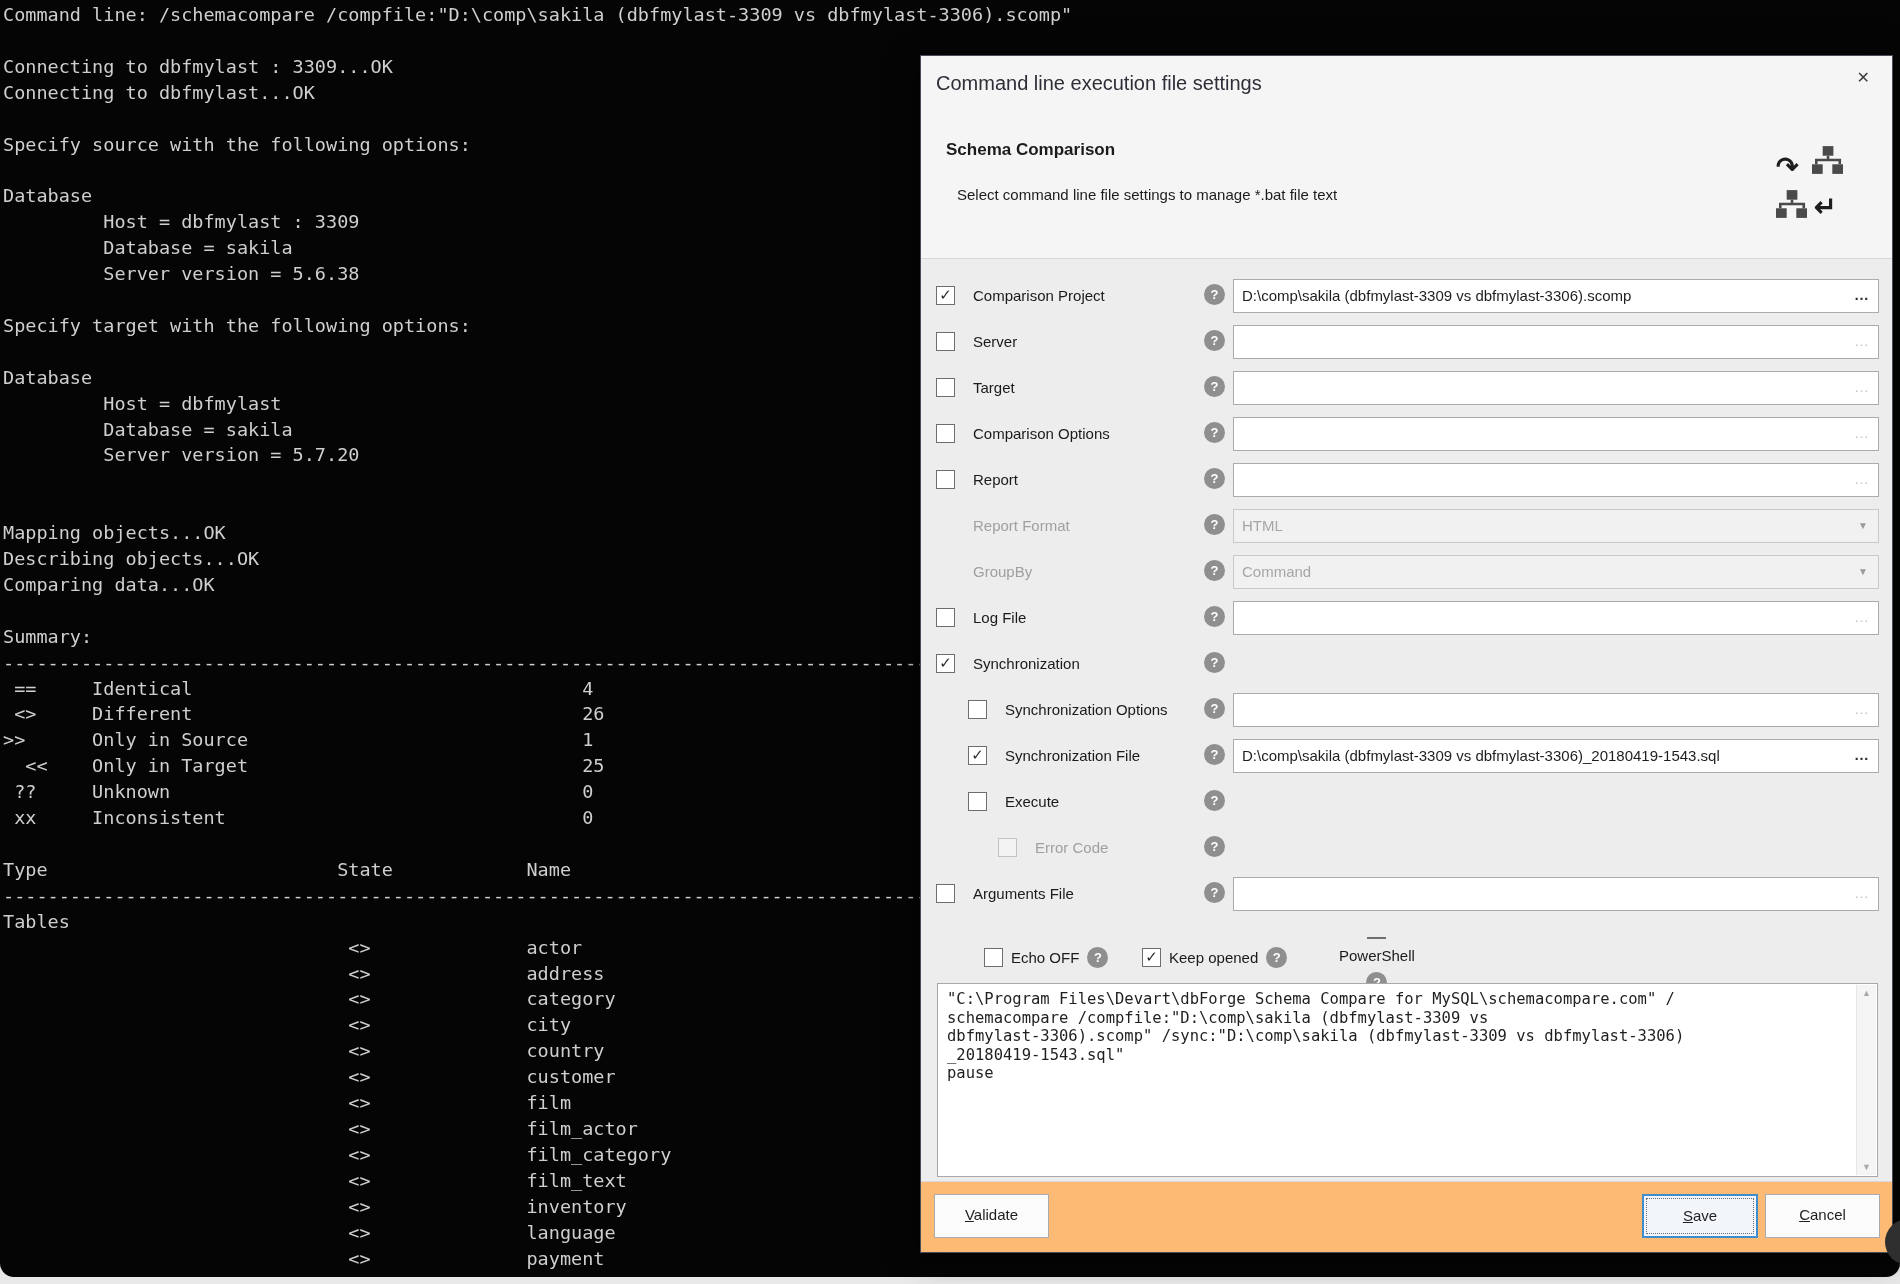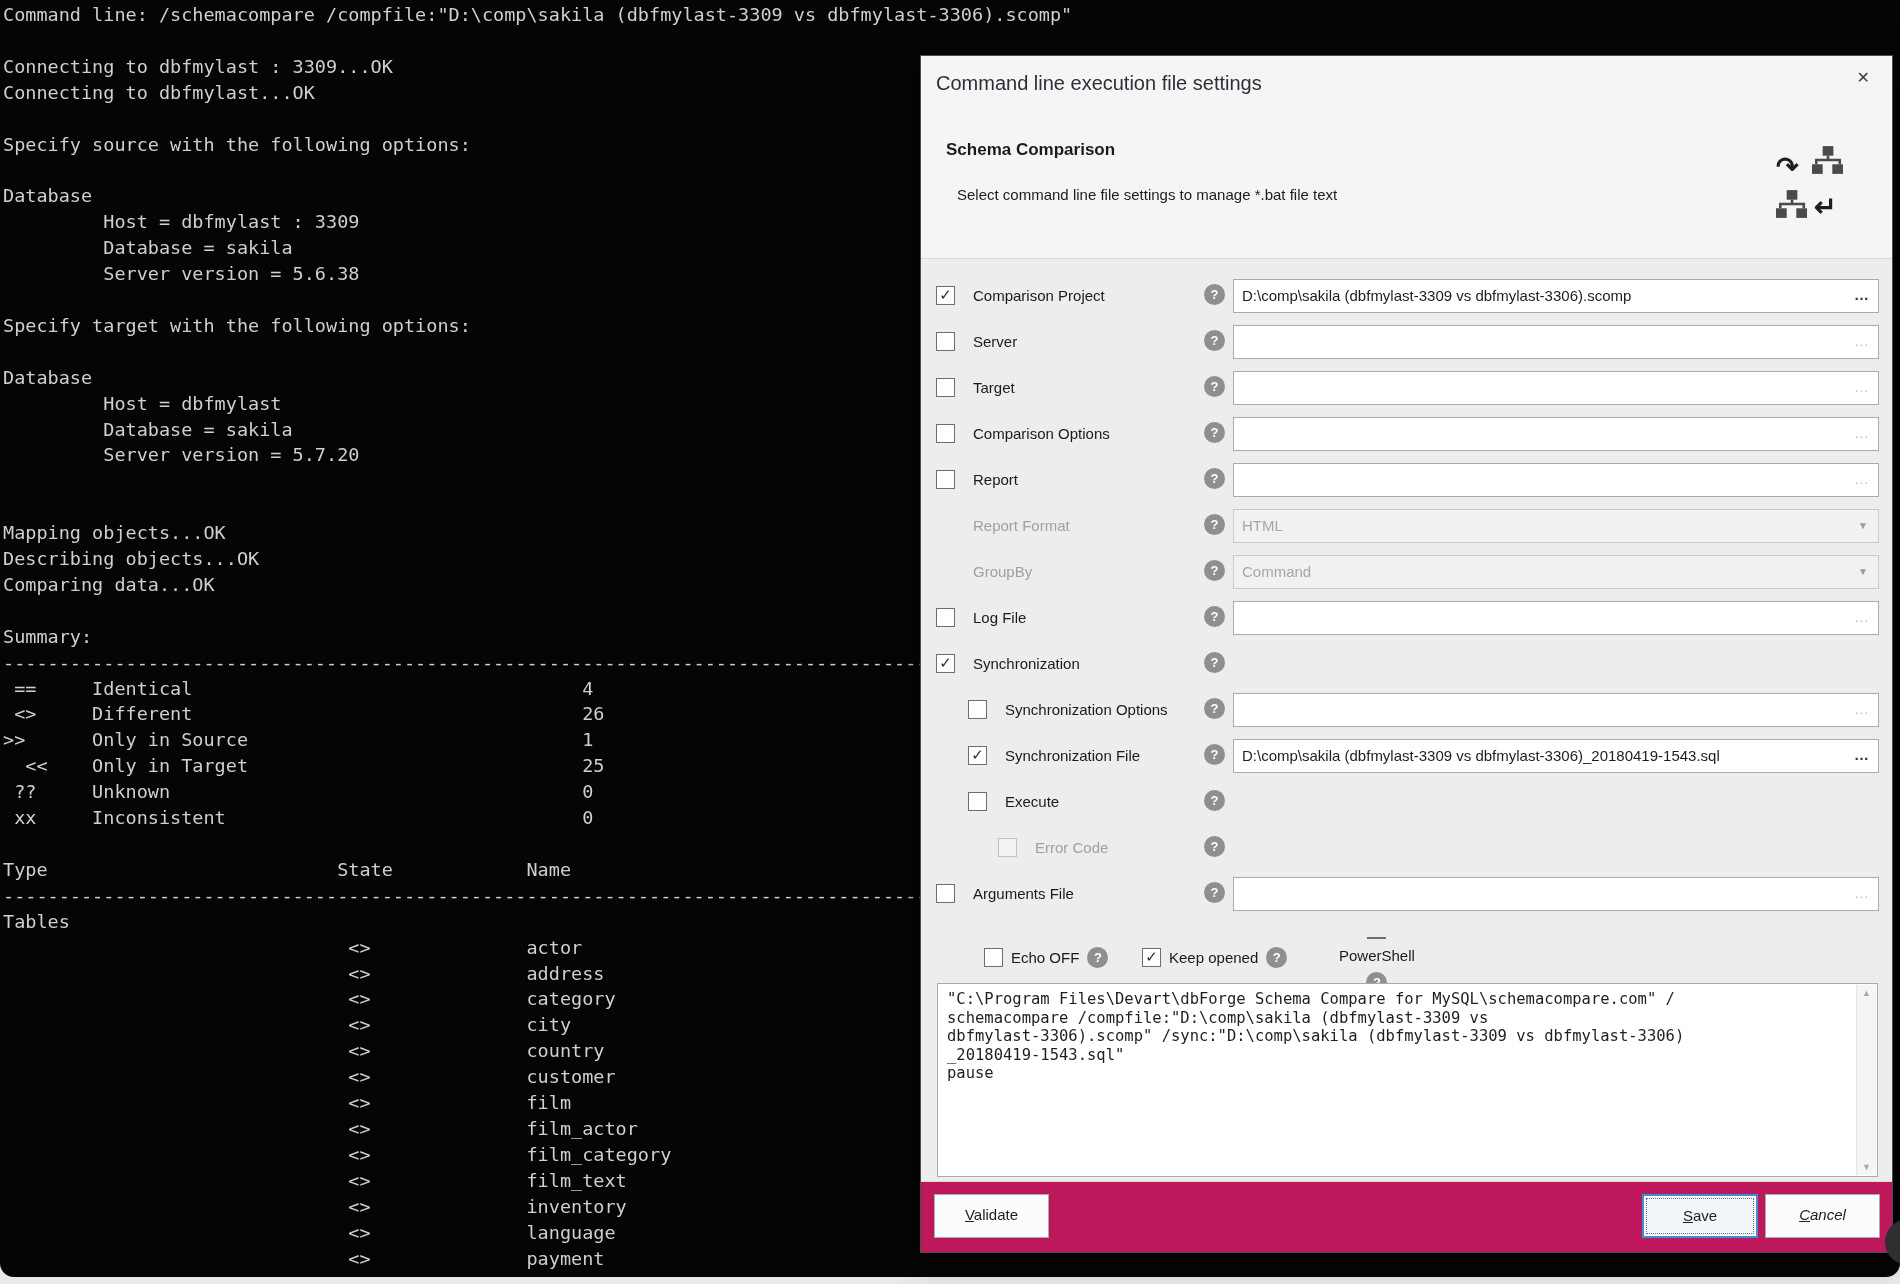--- a/index.html
+++ b/index.html
@@ -49,28 +49,28 @@
   
   #bat{position:absolute;left:16px;top:927px;width:941px;height:194px;background:#fff;
        border:1px solid #a9a9a9;box-sizing:border-box;}
   #bat pre{margin:0;padding:6px 30px 6px 9px;font-family:"DejaVu Sans Mono",monospace;
            font-size:15.5px;line-height:18.6px;color:#1f1f1f;white-space:pre-wrap;}
   #bat .sb{position:absolute;top:1px;right:1px;bottom:1px;width:19px;background:#f5f5f5;
            border-left:1px solid #e6e6e6;}
   #bat .sb span{position:absolute;left:0;width:19px;text-align:center;font-size:9px;color:#a9a9a9;}
   #bat .sb .up{top:3px;} #bat .sb .dn{bottom:3px;}
   
-  #dlg-footer{position:absolute;left:0;right:0;bottom:0;height:70px;background:#be185d;
+  #dlg-footer{position:absolute;left:0;right:0;bottom:0;height:70px;background:#fdba74;
               border-top:1px solid #d9d9d9;padding-left:11px;}
   .btn{position:absolute;top:12px;height:44px;background:#fcfcfc;border:1px solid #ababab;
        box-sizing:border-box;font-size:15px;line-height:40px;text-align:center;color:#1e1e1e;}
   #btn-validate{left:13px;width:115px;}
   #btn-save{left:721px;width:116px;border:2px solid #3d8fd1;background:#f2f6fa;
             outline:1px dotted #6a6a6a;outline-offset:-5px;}
-  #btn-cancel{left:844px;width:115px;font-style:italic;}
+  #btn-cancel{left:844px;width:115px;}
   .ul{text-decoration:underline;}
   
   #cursor-dot{position:absolute;left:1885px;top:1219px;width:46px;height:46px;border-radius:50%;
               background:#2f2f2f;z-index:60;}
 </style>
 </head>
 <body>
 
 <div id="stage">
 

